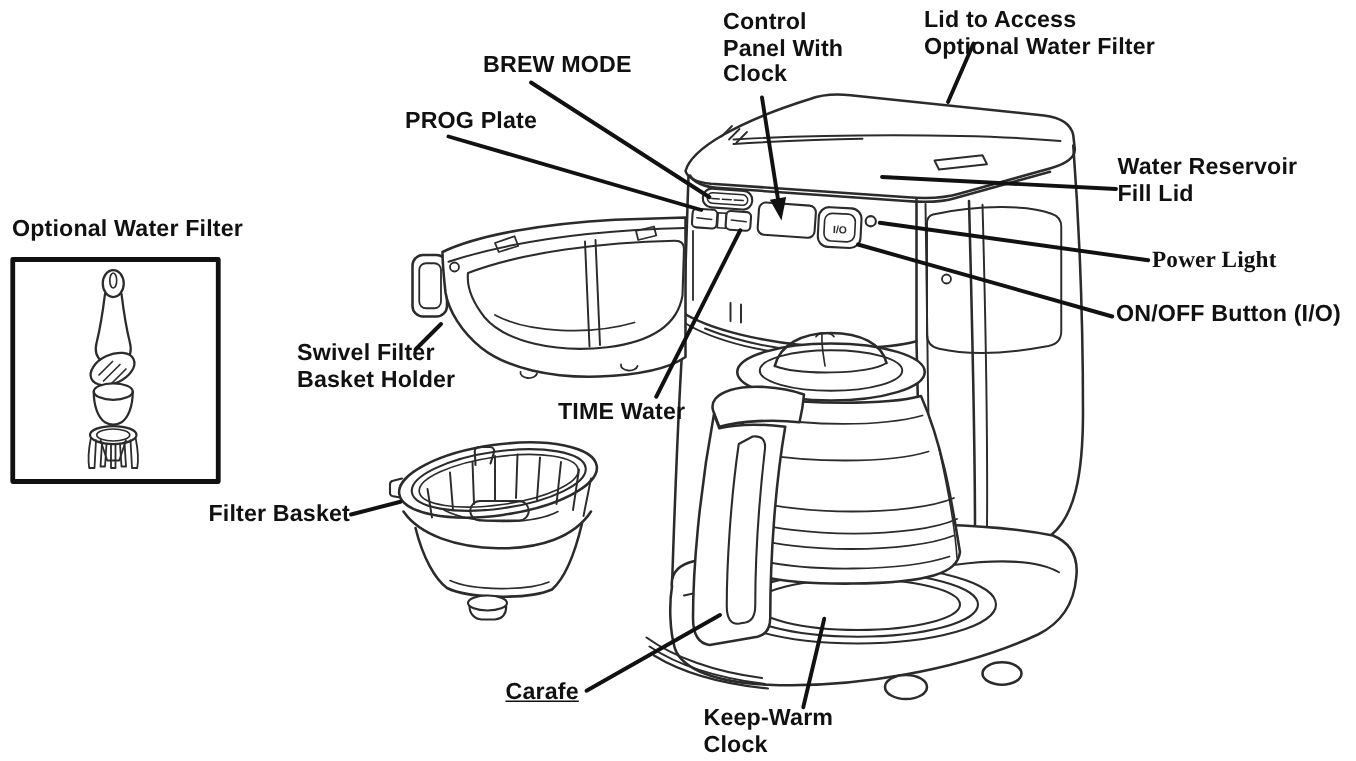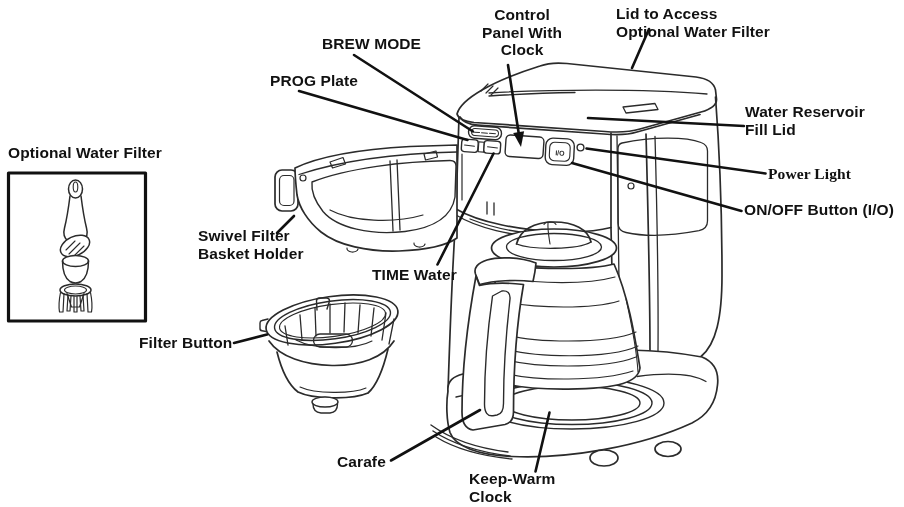--- a/index.html
+++ b/index.html
@@ -176,31 +176,31 @@
       <line x1="277" y1="233" x2="294" y2="216"></line>
       <line x1="437.5" y1="264.5" x2="493.5" y2="153.5"></line>
       <line x1="234" y1="343" x2="267" y2="334.5"></line>
       <line x1="391" y1="460.5" x2="480" y2="410"></line>
       <line x1="535.5" y1="471.5" x2="549.5" y2="412.5"></line>
     </g>
   </svg>
 
   <div class="lbl" style="left:322px;top:35px;">BREW MODE</div>
   <div class="lbl" style="left:270px;top:72px;">PROG Plate</div>
-  <div class="lbl" style="left:482px;top:6px;text-align:center;">Control
+  <div class="lbl" style="left:482px;top:6px;">Control
 Panel With
 Clock</div>
   <div class="lbl" style="left:616px;top:5px;">Lid to Access
 Optional Water Filter</div>
   <div class="lbl" style="left:745px;top:103px;">Water Reservoir
 Fill Lid</div>
   <div class="lbl" style="left:768px;top:165px;font-family:Liberation Serif, serif;">Power Light</div>
   <div class="lbl" style="left:744px;top:201px;">ON/OFF Button (I/O)</div>
   <div class="lbl" style="left:8px;top:144px;">Optional Water Filter</div>
   <div class="lbl" style="left:198px;top:227px;">Swivel Filter
 Basket Holder</div>
   <div class="lbl" style="left:372px;top:266px;">TIME Water</div>
-  <div class="lbl" style="left:139px;top:334px;">Filter Button</div>
-  <div class="lbl" style="left:337px;top:453px;">Carafe</div>
+  <div class="lbl" style="left:139px;top:334px;">Filter Basket</div>
+  <div class="lbl" style="left:337px;top:453px;text-decoration:underline;">Carafe</div>
   <div class="lbl" style="left:469px;top:470px;">Keep-Warm
 Clock</div>
 
 </div>
 
 </body></html>

